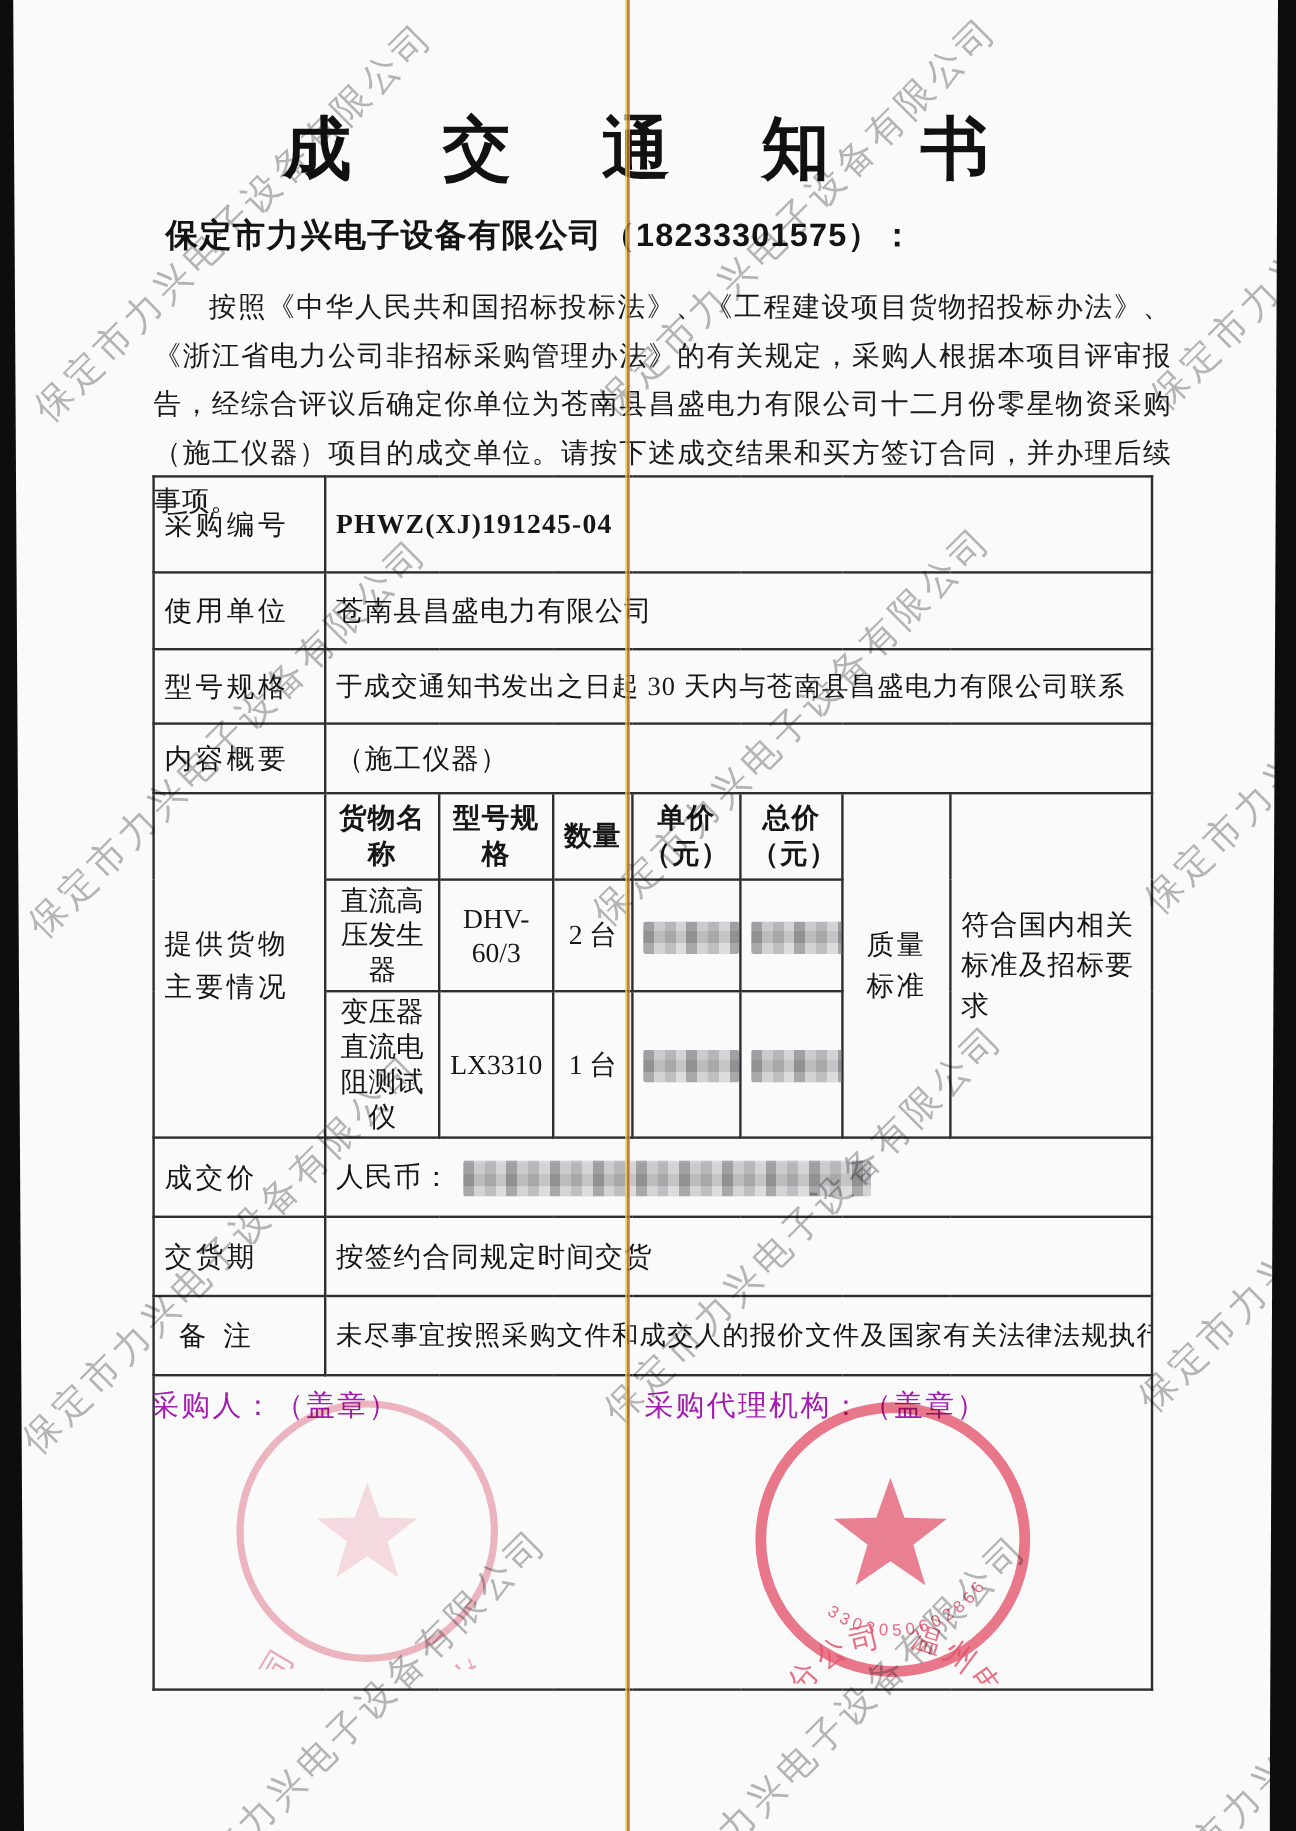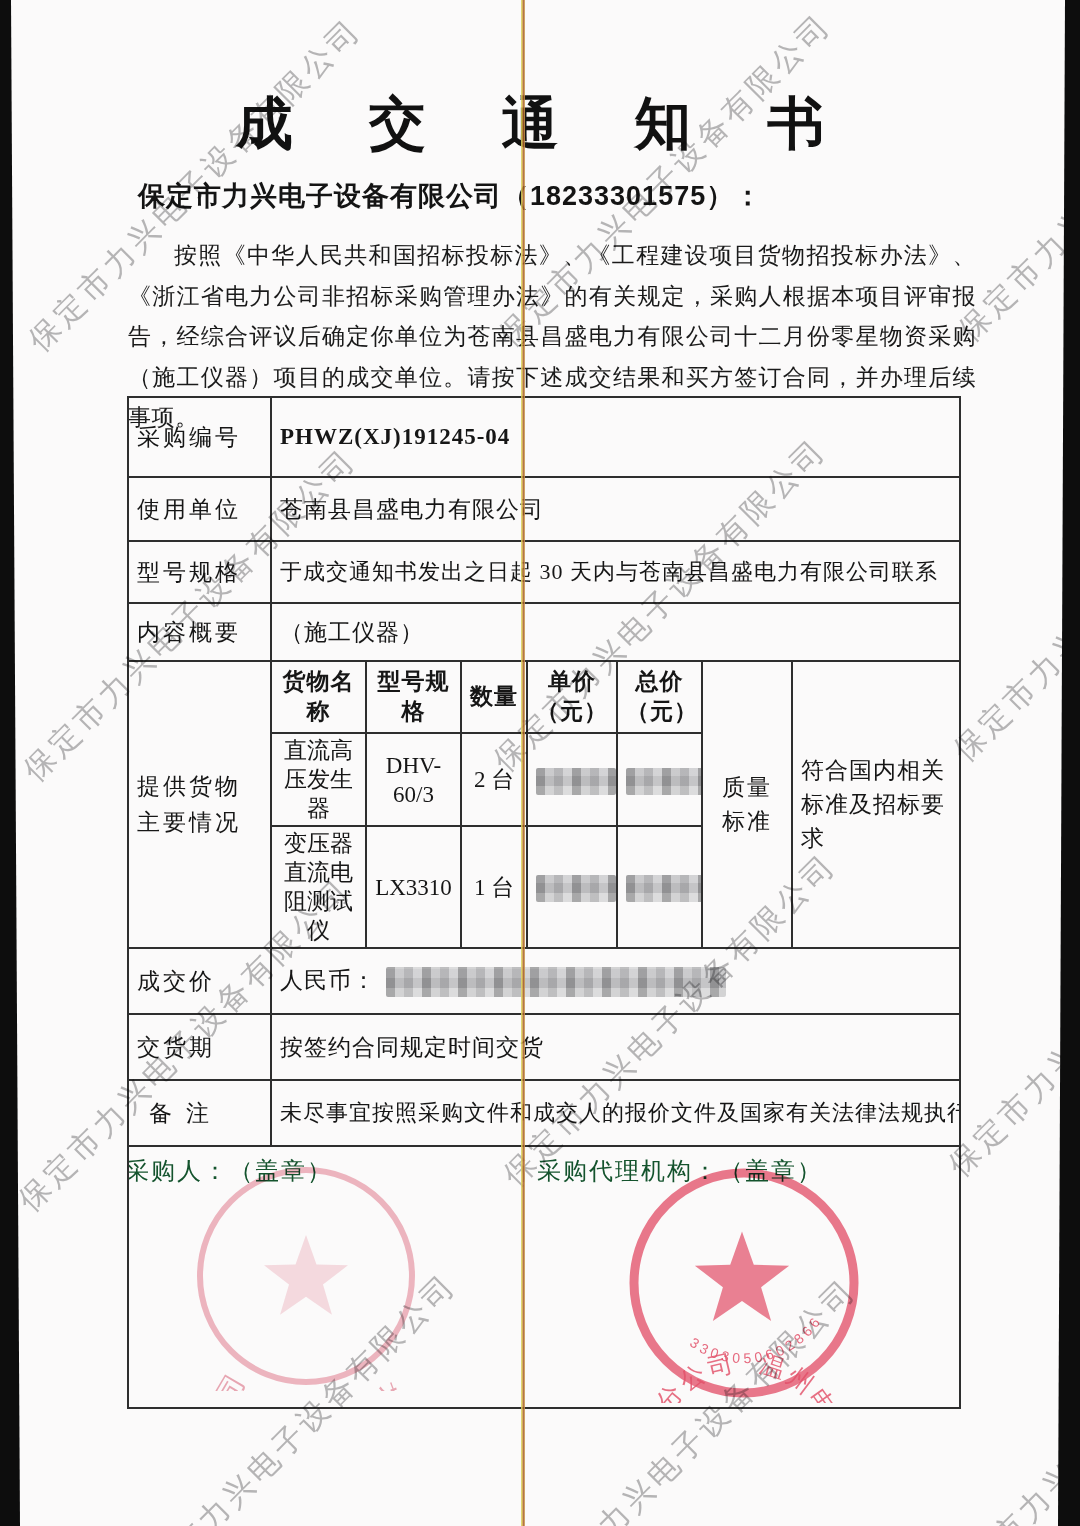--- a/index.html
+++ b/index.html
@@ -69,21 +69,21 @@
   .mosaic{
     display:inline-block;vertical-align:middle;border-radius:2px;
     background:
       repeating-linear-gradient(90deg, rgba(110,110,112,.45) 0 9px, rgba(205,205,207,.45) 9px 18px, rgba(160,160,163,.45) 18px 27px, rgba(225,225,227,.45) 27px 36px),
       repeating-linear-gradient(0deg, #d8d8d8 0 9px, #aeaeb0 9px 19px, #c9c9cb 19px 28px);
   }
   .mosaic.sm{width:80px;height:27px;}
   .mosaic.lg{width:340px;height:30px;margin-left:10px;}
   .stamp-row-cell{position:relative;vertical-align:top !important;}
   .sig-label{
-    position:absolute;top:8px;font-size:24px;letter-spacing:2px;white-space:nowrap;color:#14532d;
+    position:absolute;top:8px;font-size:24px;letter-spacing:2px;white-space:nowrap;color:#a21caf;
   }
   .sig-purchaser{left:-4px;}
   .sig-agency{left:408px;}
   .stamp{position:absolute;mix-blend-mode:multiply;pointer-events:none;}
   .stamp-left{left:62px;top:14px;}
   .stamp-right{left:495px;top:16px;}
   .date-line{
     position:absolute;top:1378px;left:560px;width:390px;text-align:right;
     font-size:27px;letter-spacing:6px;color:#141414;
   }

